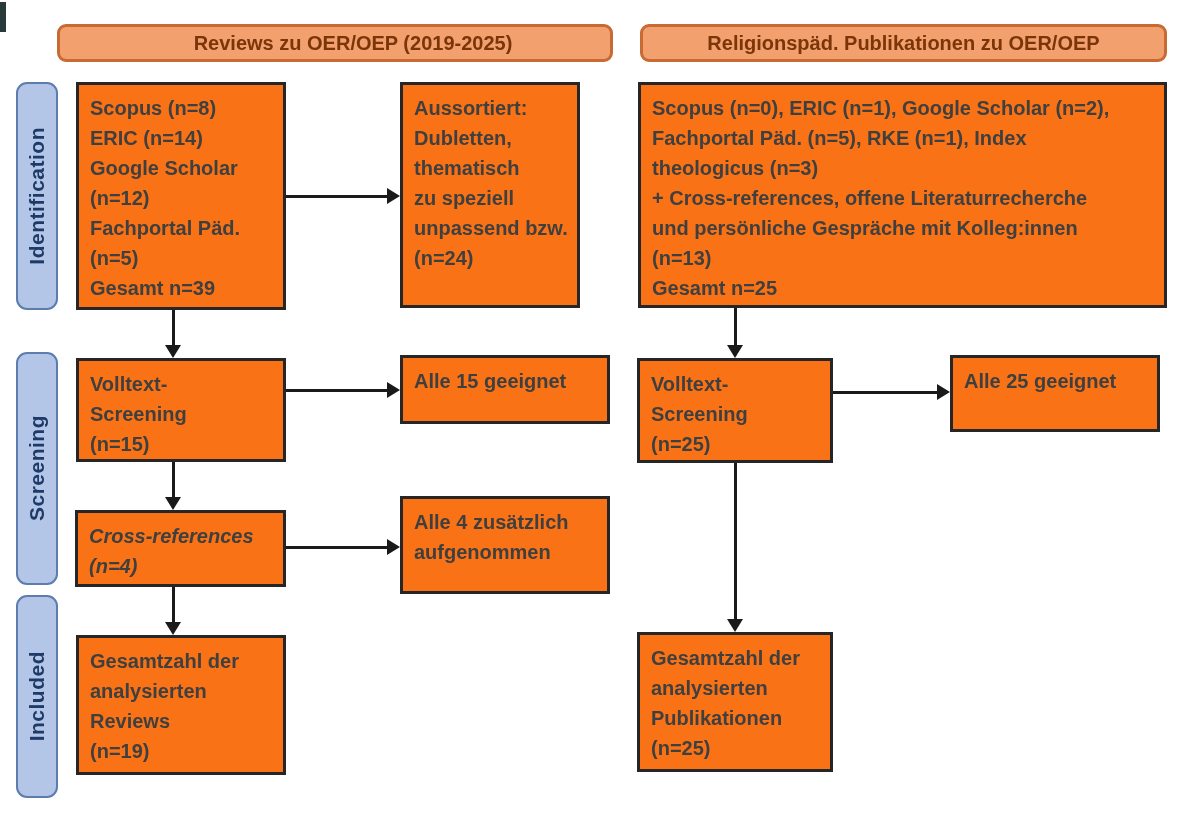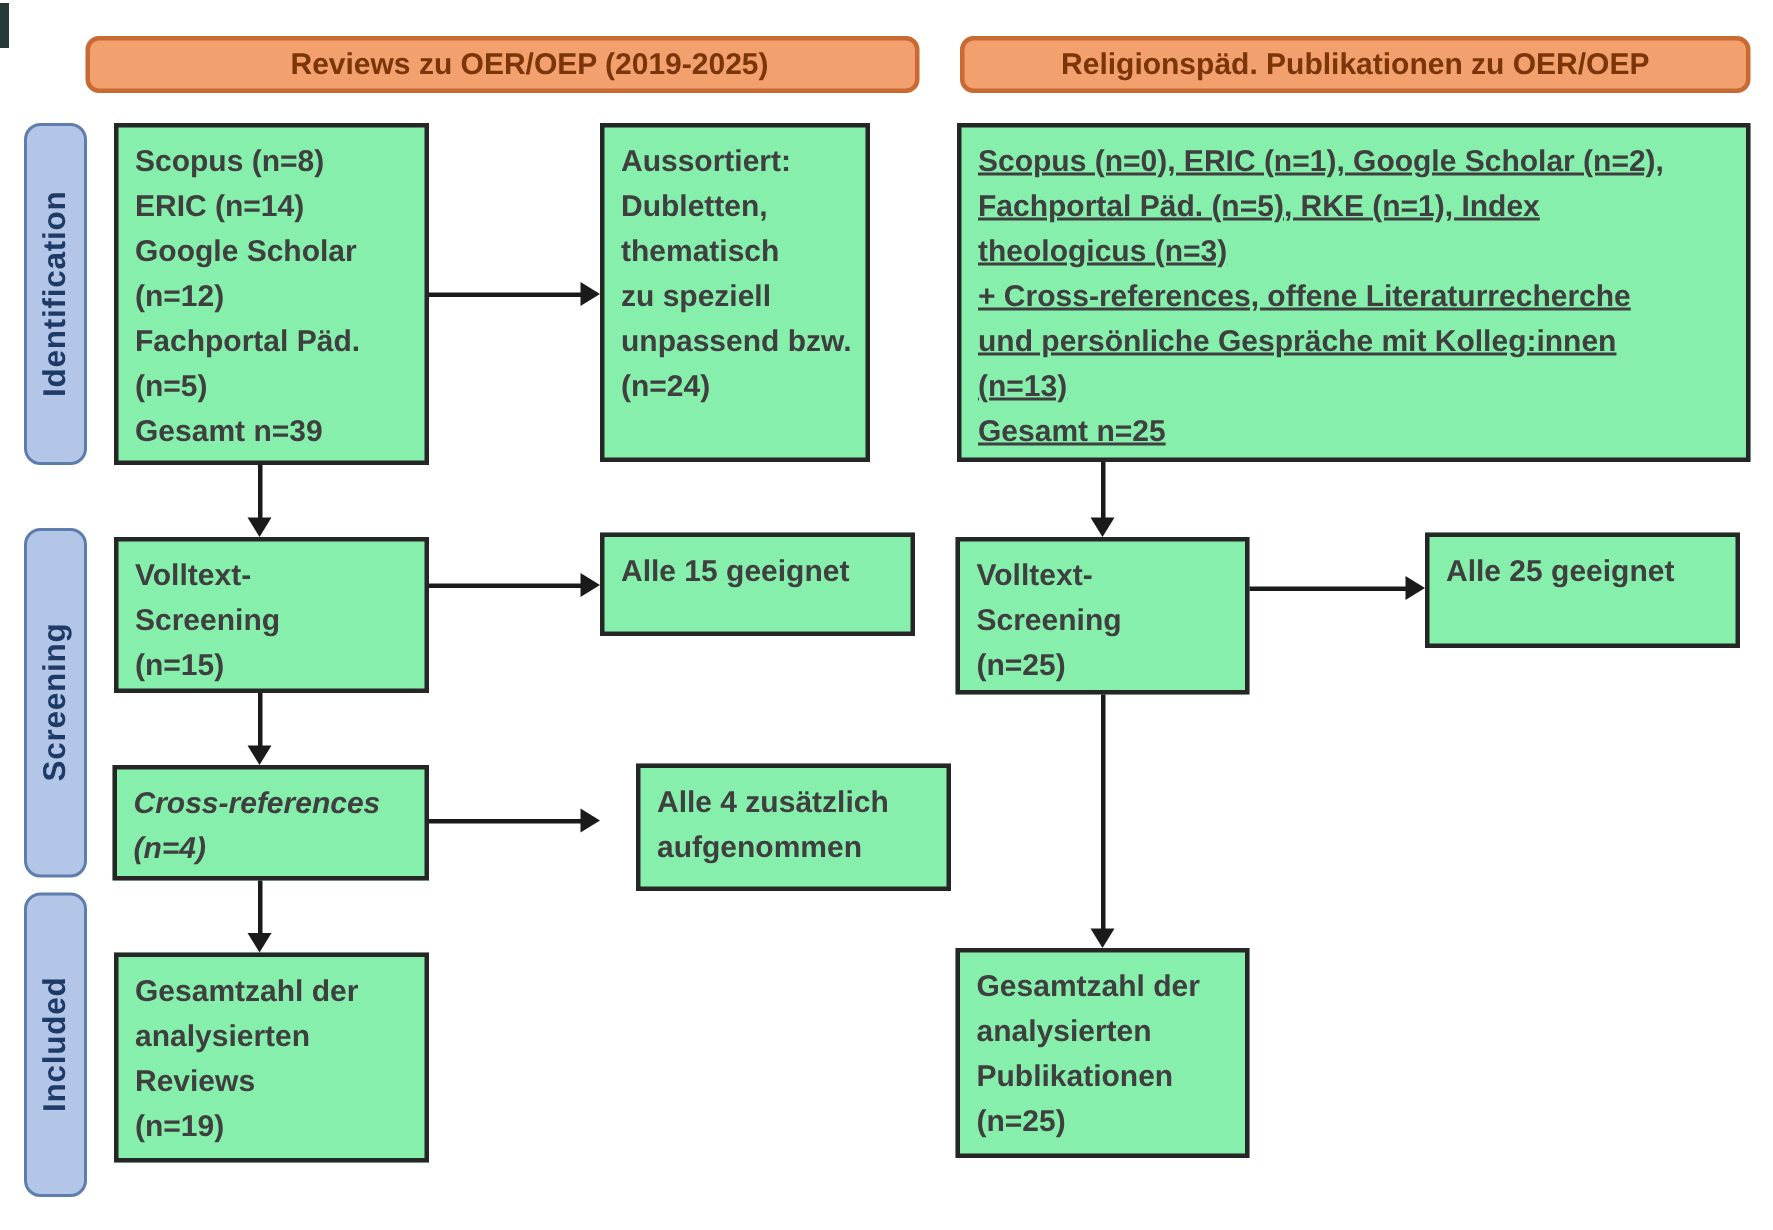--- a/index.html
+++ b/index.html
@@ -19,21 +19,21 @@
     position:absolute;width:42px;box-sizing:border-box;
     background:#B3C6E7;border:2.5px solid #5C7DAD;border-radius:11px;
     color:#1E3A66;font-weight:bold;font-size:21px;
     display:flex;align-items:center;justify-content:center;
   }
   .stage span{
     writing-mode:vertical-rl;transform:rotate(180deg);white-space:nowrap;letter-spacing:.5px;
   }
   
   .box{
-    position:absolute;box-sizing:border-box;background:#86efac;
+    position:absolute;box-sizing:border-box;background:#f97316;
     border:3px solid #262626;padding:8px 11px 4px 11px;
     color:#3F3F3F;font-weight:600;font-size:20px;line-height:30px;
   }
   .ln{white-space:nowrap;}
   
   .vline{position:absolute;width:3px;background:#1A1A1A;}
   .hline{position:absolute;height:3px;background:#1A1A1A;}
   .ahead-down{
     position:absolute;width:0;height:0;
     border-left:8px solid transparent;border-right:8px solid transparent;
@@ -79,21 +79,21 @@
 
   <div class="box" style="left:400px;top:82px;width:180px;height:226px;">
     <div class="ln">Aussortiert:</div>
     <div class="ln">Dubletten,</div>
     <div class="ln">thematisch</div>
     <div class="ln">zu speziell</div>
     <div class="ln">unpassend bzw.</div>
     <div class="ln">(n=24)</div>
   </div>
 
-  <div class="box" style="left:638px;top:82px;width:529px;height:226px;text-decoration:underline;">
+  <div class="box" style="left:638px;top:82px;width:529px;height:226px;">
     <div class="ln">Scopus (n=0), ERIC (n=1), Google Scholar (n=2),</div>
     <div class="ln">Fachportal Päd. (n=5), RKE (n=1), Index</div>
     <div class="ln">theologicus (n=3)</div>
     <div class="ln">+ Cross-references, offene Literaturrecherche</div>
     <div class="ln">und persönliche Gespräche mit Kolleg:innen</div>
     <div class="ln">(n=13)</div>
     <div class="ln">Gesamt n=25</div>
   </div>
 
   <div class="box" style="left:76px;top:358px;width:210px;height:104px;">
@@ -114,21 +114,21 @@
 
   <div class="box" style="left:950px;top:355px;width:210px;height:77px;">
     <div class="ln">Alle 25 geeignet</div>
   </div>
 
   <div class="box" style="left:75px;top:510px;width:211px;height:77px;font-style:italic;">
     <div class="ln">Cross-references</div>
     <div class="ln">(n=4)</div>
   </div>
 
-  <div class="box" style="left:400px;top:509px;width:210px;height:85px;margin-left:24px;">
+  <div class="box" style="left:400px;top:496px;width:210px;height:98px;">
     <div class="ln">Alle 4 zusätzlich</div>
     <div class="ln">aufgenommen</div>
   </div>
 
   <div class="box" style="left:76px;top:635px;width:210px;height:140px;">
     <div class="ln">Gesamtzahl der</div>
     <div class="ln">analysierten</div>
     <div class="ln">Reviews</div>
     <div class="ln">(n=19)</div>
   </div>

